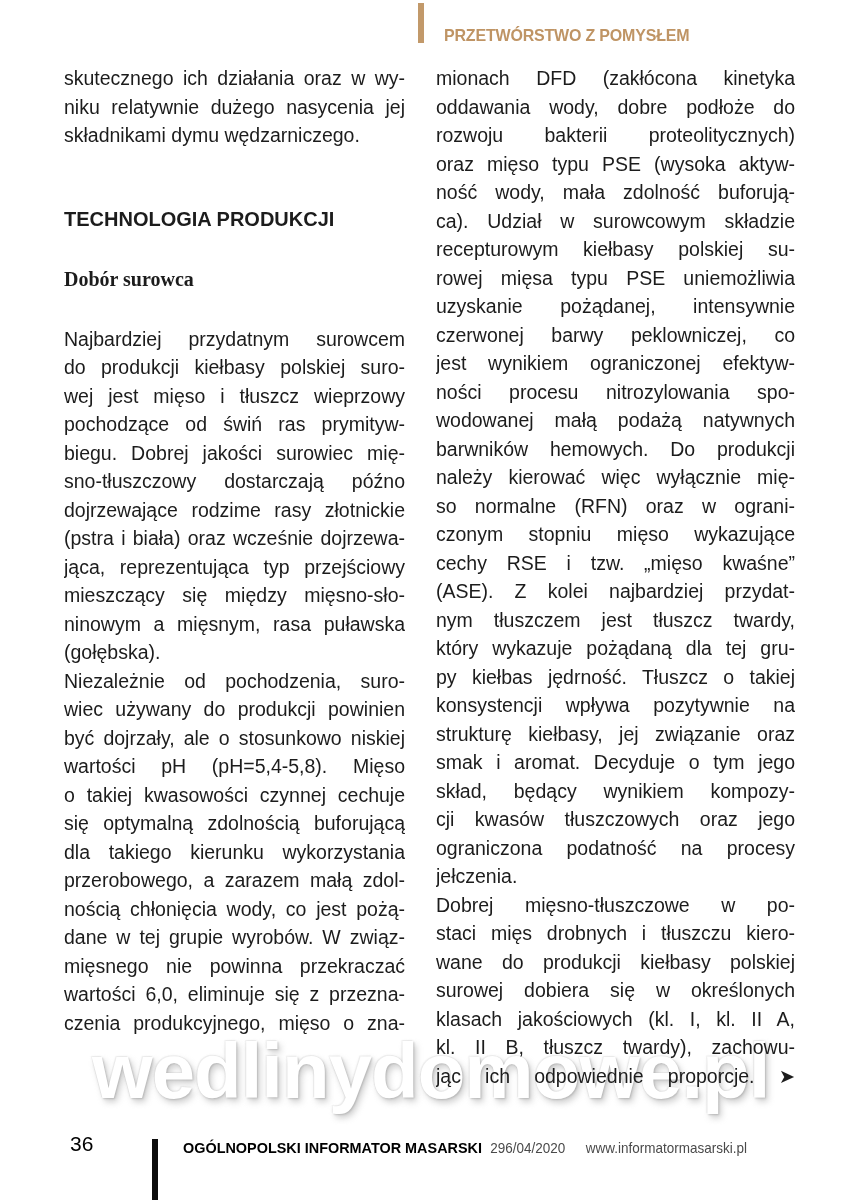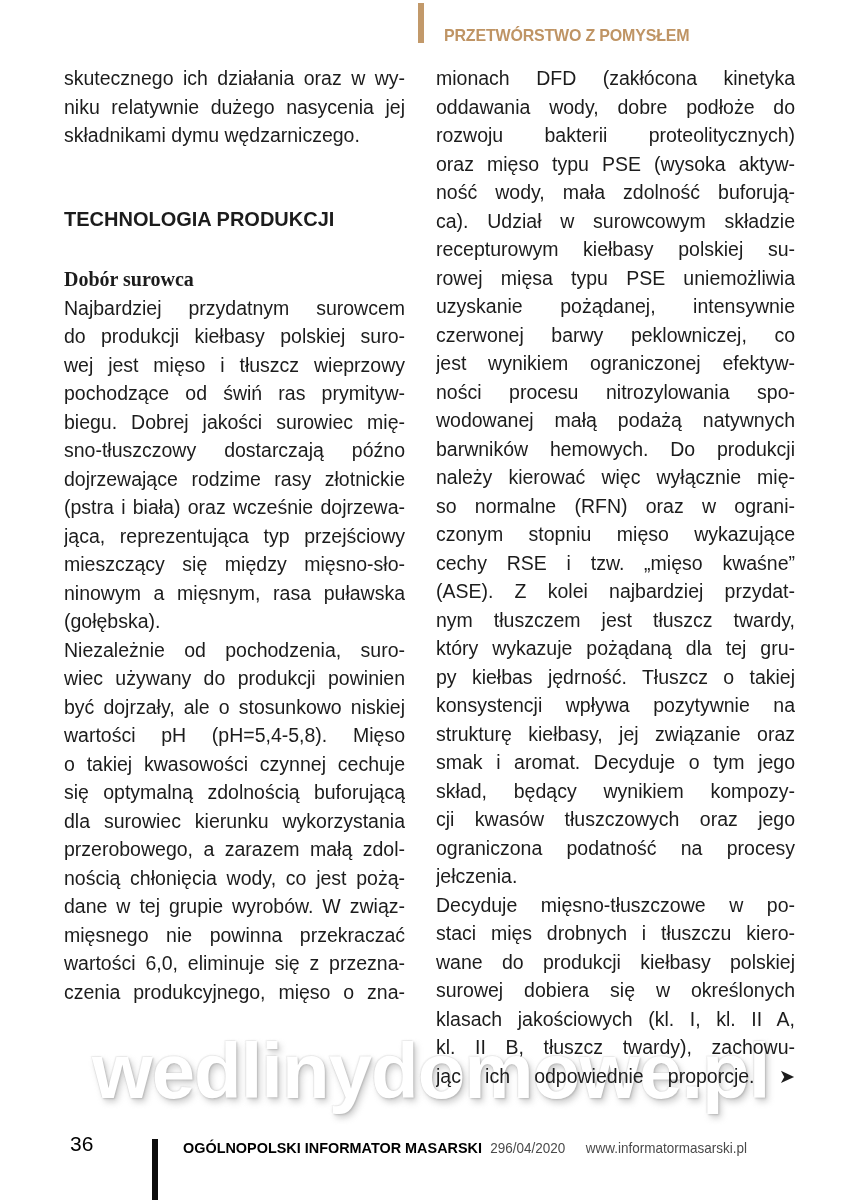--- a/index.html
+++ b/index.html
@@ -35,21 +35,21 @@
     font-size:19.5px; line-height:28.5px; height:28.5px;
     overflow:hidden; text-align:left; color:#1c1c1c;
   }
   .line.just { text-align:justify; text-align-last:justify; }
   .heading, .subheading {
     font-weight:bold; font-size:20px; line-height:28.5px; height:28.5px;
     overflow:hidden; white-space:nowrap;
   }
   .heading   { margin-top:55px; }
   .subheading{ margin-top:32px;font-family:Liberation Serif, serif; }
-  .para-first{ }
+  .para-first{ margin-top:31px; }
 
   
   .watermark {
     position:absolute; left:92px; top:1026px; z-index:1;
     font-size:78px; font-weight:bold; letter-spacing:-1px;
     color:#ffffff; white-space:nowrap;
     text-shadow: 3px 4px 6px rgba(150,150,150,0.45),
                  1px 1px 2px rgba(160,160,160,0.55),
                  -1px -1px 1px rgba(210,210,210,0.35);
   }
@@ -103,21 +103,21 @@
           <div class="line just">ninowym a mięsnym, rasa puławska</div>
           <div class="line">(gołębska).</div>
         </div>
         <div class="para">
           <div class="line just">Niezależnie od pochodzenia, suro-</div>
           <div class="line just">wiec używany do produkcji powinien</div>
           <div class="line just">być dojrzały, ale o stosunkowo niskiej</div>
           <div class="line just">wartości pH (pH=5,4-5,8). Mięso</div>
           <div class="line just">o takiej kwasowości czynnej cechuje</div>
           <div class="line just">się optymalną zdolnością buforującą</div>
-          <div class="line just">dla surowiec kierunku wykorzystania</div>
+          <div class="line just">dla takiego kierunku wykorzystania</div>
           <div class="line just">przerobowego, a zarazem małą zdol-</div>
           <div class="line just">nością chłonięcia wody, co jest pożą-</div>
           <div class="line just">dane w tej grupie wyrobów. W związ-</div>
           <div class="line just">mięsnego nie powinna przekraczać</div>
           <div class="line just">wartości 6,0, eliminuje się z przezna-</div>
           <div class="line just">czenia produkcyjnego, mięso o zna-</div>
         </div>
       </div>
     <div class="col">
         <div class="para">
@@ -145,21 +145,21 @@
           <div class="line just">py kiełbas jędrność. Tłuszcz o takiej</div>
           <div class="line just">konsystencji wpływa pozytywnie na</div>
           <div class="line just">strukturę kiełbasy, jej związanie oraz</div>
           <div class="line just">smak i aromat. Decyduje o tym jego</div>
           <div class="line just">skład, będący wynikiem kompozy-</div>
           <div class="line just">cji kwasów tłuszczowych oraz jego</div>
           <div class="line just">ograniczona podatność na procesy</div>
           <div class="line">jełczenia.</div>
         </div>
         <div class="para">
-          <div class="line just">Decyduje mięsno-tłuszczowe w po-</div>
+          <div class="line just">Dobrej mięsno-tłuszczowe w po-</div>
           <div class="line just">staci mięs drobnych i tłuszczu kiero-</div>
           <div class="line just">wane do produkcji kiełbasy polskiej</div>
           <div class="line just">surowej dobiera się w określonych</div>
           <div class="line just">klasach jakościowych (kl. I, kl. II A,</div>
           <div class="line just">kl. II B, tłuszcz twardy), zachowu-</div>
           <div class="line just">jąc ich odpowiednie proporcje. ➤</div>
         </div>
       </div>
   </div>
 

